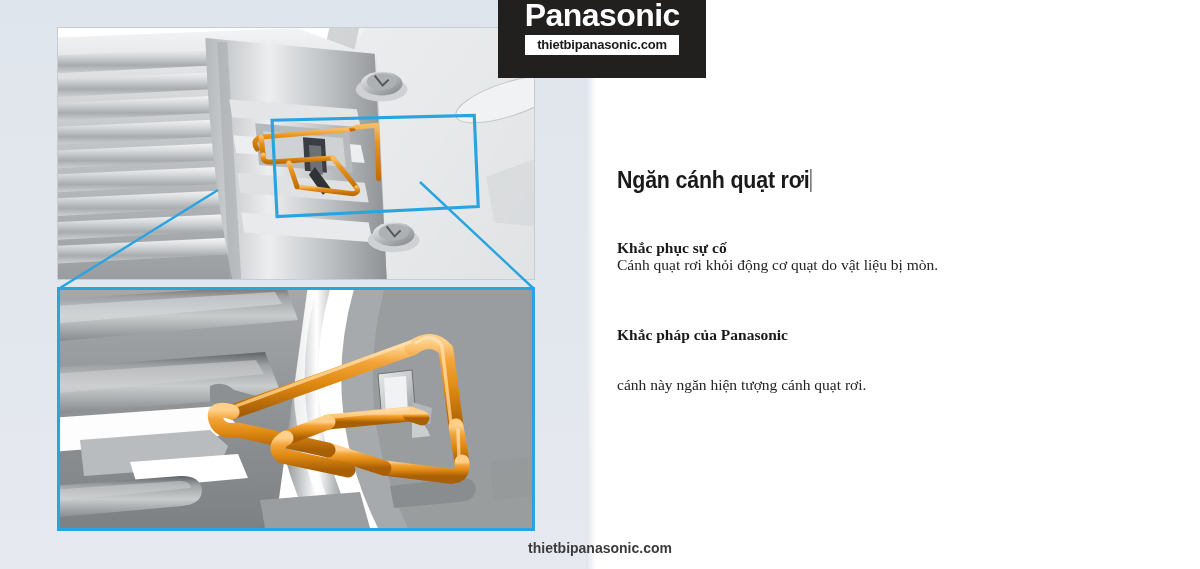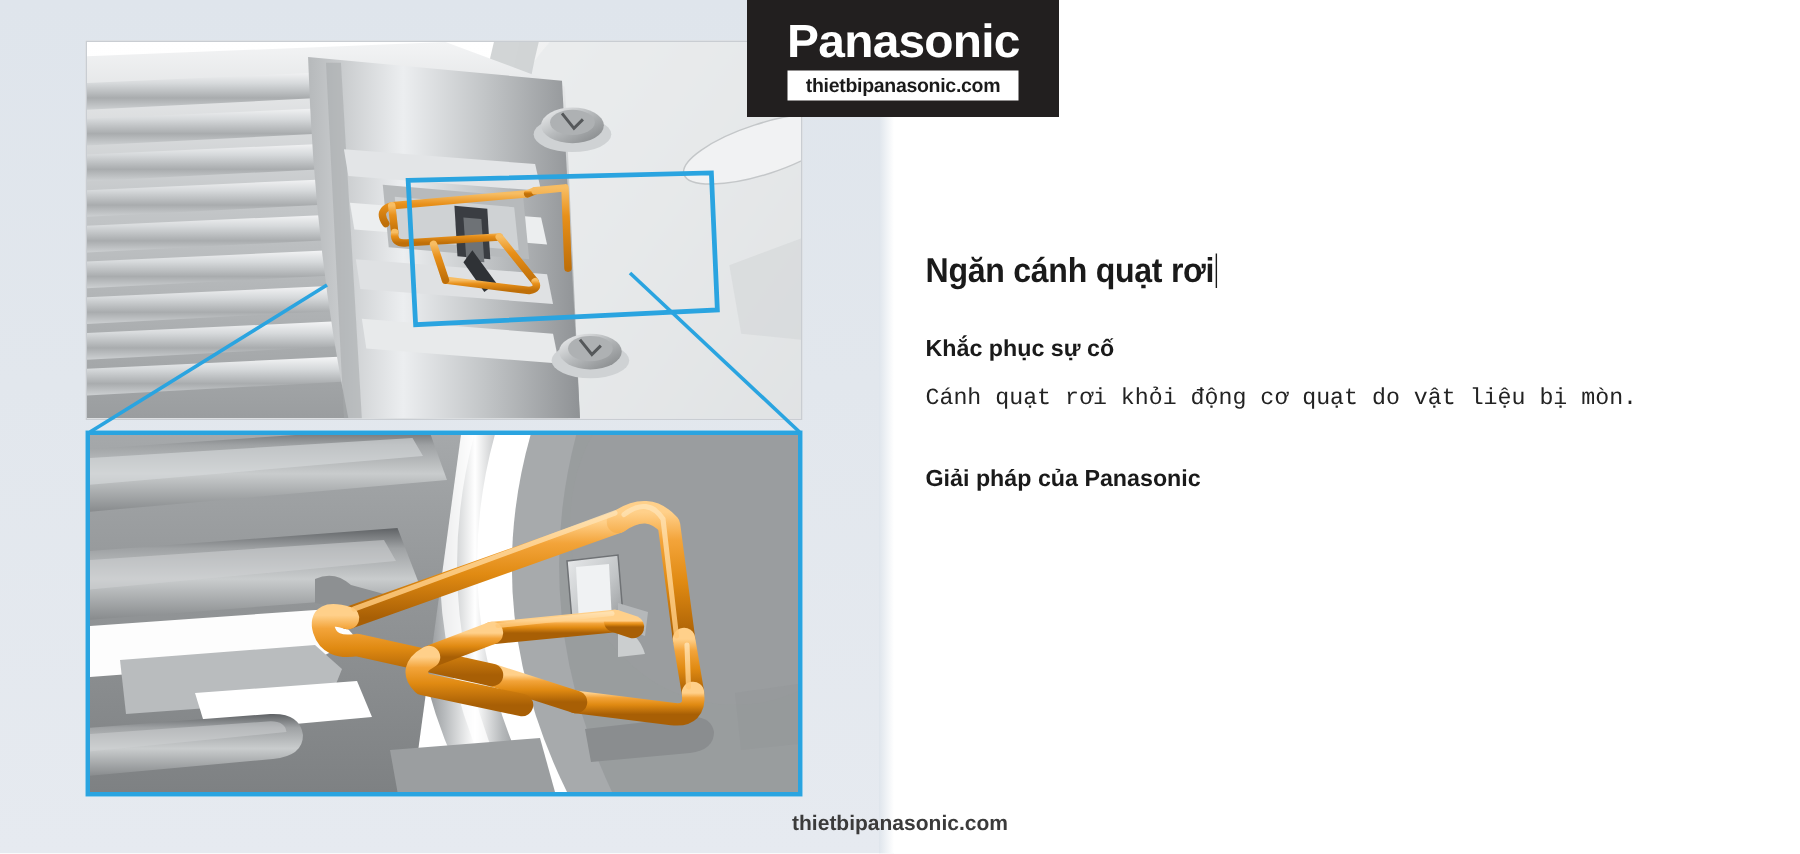--- a/index.html
+++ b/index.html
@@ -31,21 +31,20 @@
 
   
   .logo-box {
     position: absolute;
     left: 498px; top: 0px;
     width: 208px; height: 78px;
     background: #221f1f;
     display: flex;
     flex-direction: column;
     align-items: center;
-    justify-content: center;
     gap: 4px;
     z-index: 40;
   }
   .logo-word {
     color: #ffffff;
     font-family: "Liberation Sans", sans-serif;
     font-weight: bold;
     font-size: 31px;
     letter-spacing: -0.5px;
     line-height: 1;
@@ -115,32 +114,33 @@
     display: inline-block;
     width: 1px;
     height: 23px;
     background: #1a1a1a;
     vertical-align: -4px;
     margin-left: 1px;
   }
   .sub-head {
     position: absolute;
     left: 0;
-    font-family: Liberation Sans, sans-serif;
+    font-family: Liberation Serif, serif;
     font-weight: bold;
     font-size: 15.5px;
     color: #1a1a1a;
     white-space: nowrap;
+    margin-top: 15px;
   }
   .sub-head.h1 { top: 224px; }
   .sub-head.h2 { top: 311px; }
   .body-line {
     position: absolute;
     left: 0;
-    font-family: Liberation Mono, monospace;
+    font-family: Liberation Serif, serif;
     font-weight: normal;
     font-size: 15.5px;
     color: #232323;
     white-space: nowrap;
   }
   .body-line.b1 { top: 256px; }
   .body-line.b2 { top: 344px; }
   .body-line.b3 { top: 376px; }
 
   
@@ -382,18 +382,19 @@
     <div class="logo-word">Panasonic</div>
     <div class="logo-url">thietbipanasonic.com</div>
   </div>
 
   <div class="text-col">
     <div class="title"><span>Ngăn cánh quạt rơi</span><span class="caret"></span></div>
 
     <div class="sub-head h1">Khắc phục sự cố</div>
     <div class="body-line b1">Cánh quạt rơi khỏi động cơ quạt do vật liệu bị mòn.</div>
 
-    <div class="sub-head h2">Giải pháp của Panasonic</div>
+    <div class="sub-head h2">Khắc pháp của Panasonic</div>
+    <div class="body-line b3">cánh này ngăn hiện tượng cánh quạt rơi.</div>
   </div>
 
   <div class="watermark">thietbipanasonic.com</div>
 
 </div>
 
 </body></html>

